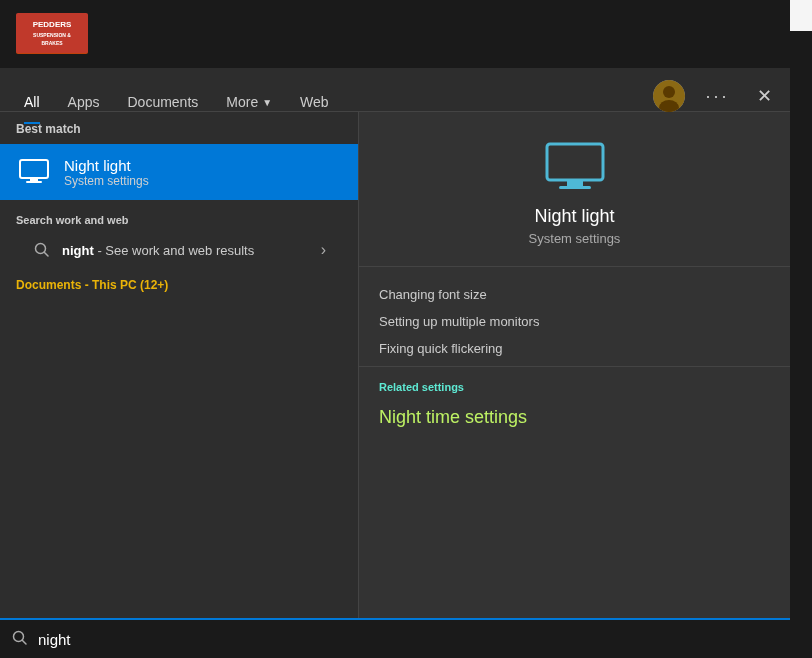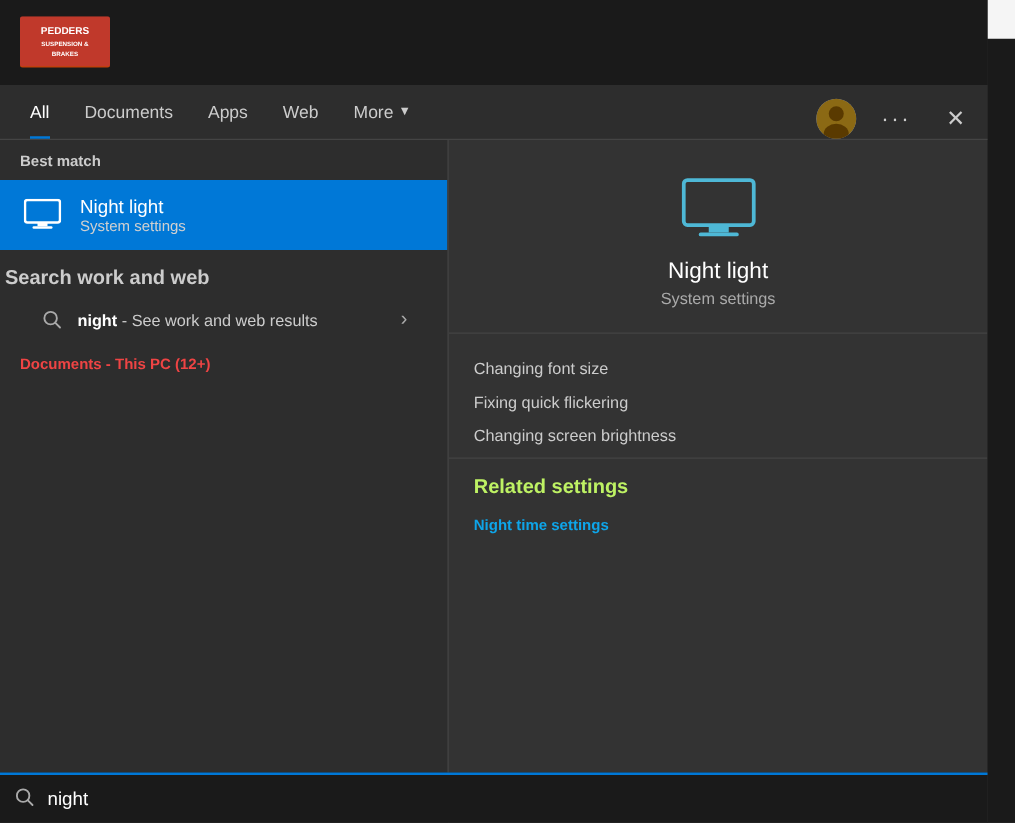--- a/index.html
+++ b/index.html
@@ -61,22 +61,22 @@
       font-size: 8px;
       font-weight: bold;
       text-align: center;
       line-height: 1.2;
     }
 
     
     .tabs-bar {
       background: #2d2d2d;
       display: flex;
-      align-items: flex-end;
-      padding: 0 10px;
+      align-items: flex-start;
+      padding: 12px 10px;
       height: 44px;
       border-bottom: 1px solid #444;
     }
     .tab-item {
       color: #ccc;
       font-size: 14px;
       padding: 0 14px;
       height: 44px;
       display: flex;
       align-items: center;
@@ -181,22 +181,22 @@
       font-weight: 400;
     }
     .best-match-sub {
       color: #d0d0d0;
       font-size: 12px;
     }
 
     
     .search-work-label {
       color: #ccc;
-      font-size: 16px;
-      padding: 12px 16px 6px 4px;
+      font-size: 11px;
+      padding: 12px 16px 6px 16px;
       font-weight: 600;
     }
 
     .search-suggestion {
       display: flex;
       align-items: center;
       padding: 8px 32px;
       cursor: pointer;
       color: #ccc;
       font-size: 13px;
@@ -211,21 +211,21 @@
       flex-shrink: 0;
     }
     .suggestion-arrow {
       margin-left: auto;
       color: #aaa;
       font-size: 16px;
     }
 
     
     .docs-label {
-      color: #ef4444;
+      color: #eab308;
       font-size: 12px;
       padding: 10px 16px 6px 16px;
       font-weight: 600;
     }
 
     
     .right-panel {
       flex: 1;
       background: #333;
       display: flex;
@@ -294,32 +294,31 @@
       padding: 6px 0;
       cursor: pointer;
       display: block;
     }
 
     
     .related-section {
       padding: 14px 20px 4px 20px;
     }
     .related-title {
-      color: #bef264;
-      font-size: 16px;
+      color: #5eead4;
+      font-size: 11px;
       font-weight: 600;
       margin-bottom: 8px;
     }
     .related-link {
-      color: #0ea5e9;
-      font-size: 12px;
+      color: #bef264;
+      font-size: 18px;
       padding: 6px 0;
       cursor: pointer;
       display: block;
-      font-weight: bold;
     }
 
     
     .search-bar {
       position: absolute;
       bottom: 0;
       left: 0;
       width: 790px;
       height: 40px;
       background: #1a1a1a;
@@ -371,31 +370,31 @@
         </svg>
       </div>
     </div>
   </div>
 
   <div class="tabs-bar">
     <div class="tab-item active">
       <span>All</span>
     </div>
     <div class="tab-item">
+      <span>Apps</span>
+    </div>
+    <div class="tab-item">
       <span>Documents</span>
-    </div>
-    <div class="tab-item">
-      <span>Apps</span>
-    </div>
-    <div class="tab-item">
-      <span>Web</span>
     </div>
     <div class="tab-item">
       <span>More</span>
       <span class="more-arrow">▼</span>
+    </div>
+    <div class="tab-item">
+      <span>Web</span>
     </div>
     <div class="tabs-right">
       <div class="avatar-circle">
         <svg width="32" height="32" viewBox="0 0 32 32">
           <circle cx="16" cy="16" r="16" fill="#8B6914"></circle>
           <circle cx="16" cy="12" r="6" fill="#5a3a00"></circle>
           <ellipse cx="16" cy="28" rx="10" ry="8" fill="#5a3a00"></ellipse>
         </svg>
       </div>
       <div class="more-dots">···</div>
@@ -450,22 +449,22 @@
           <rect x="22" y="38" width="16" height="6" fill="#4eb8d6"></rect>
           <rect x="14" y="44" width="32" height="3" rx="1.5" fill="#4eb8d6"></rect>
         </svg>
         <div class="app-name">Night light</div>
         <div class="app-subtitle">System settings</div>
       </div>
 
 
       <div class="quick-help-section">
         <a class="help-link">Changing font size</a>
+        <a class="help-link">Setting up multiple monitors</a>
         <a class="help-link">Fixing quick flickering</a>
-        <a class="help-link">Changing screen brightness</a>
       </div>
 
       <div class="related-section">
         <div class="related-title">Related settings</div>
         <a class="related-link">Night time settings</a>
       </div>
 
     </div>
   </div>
 

